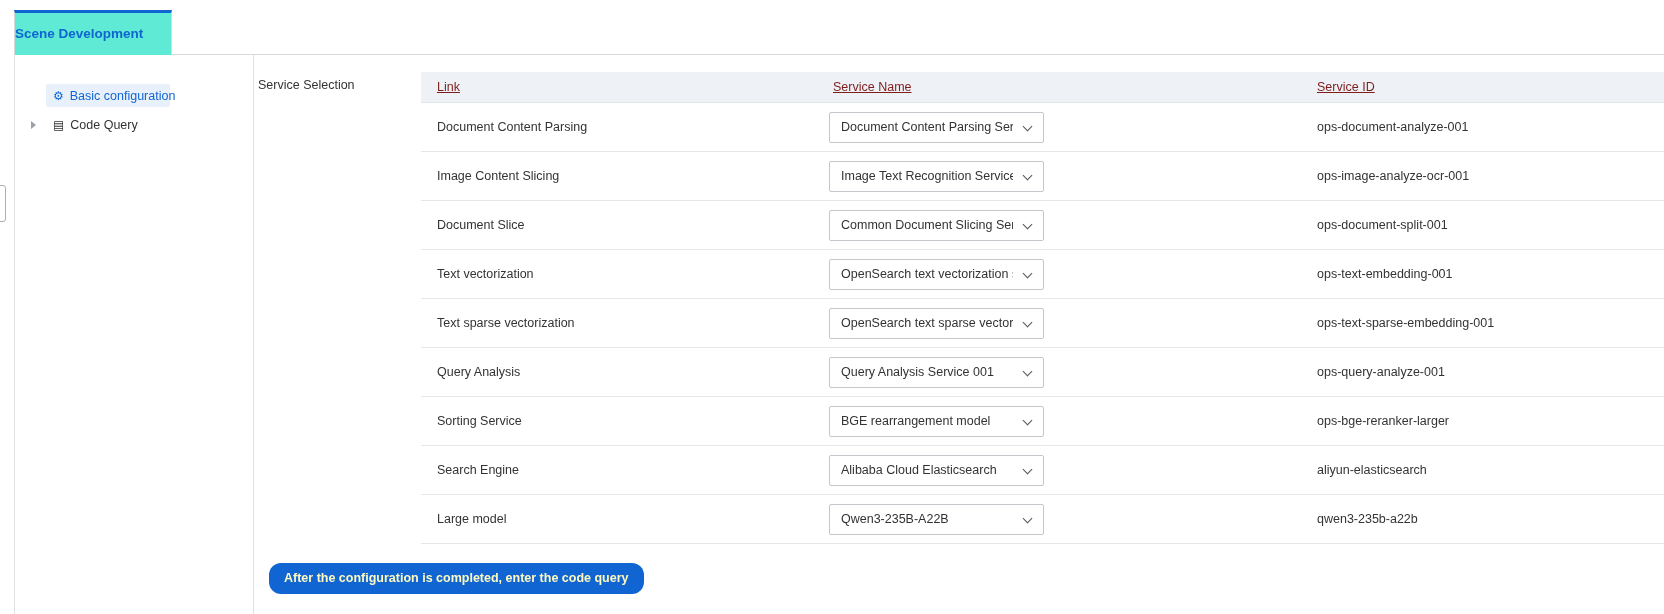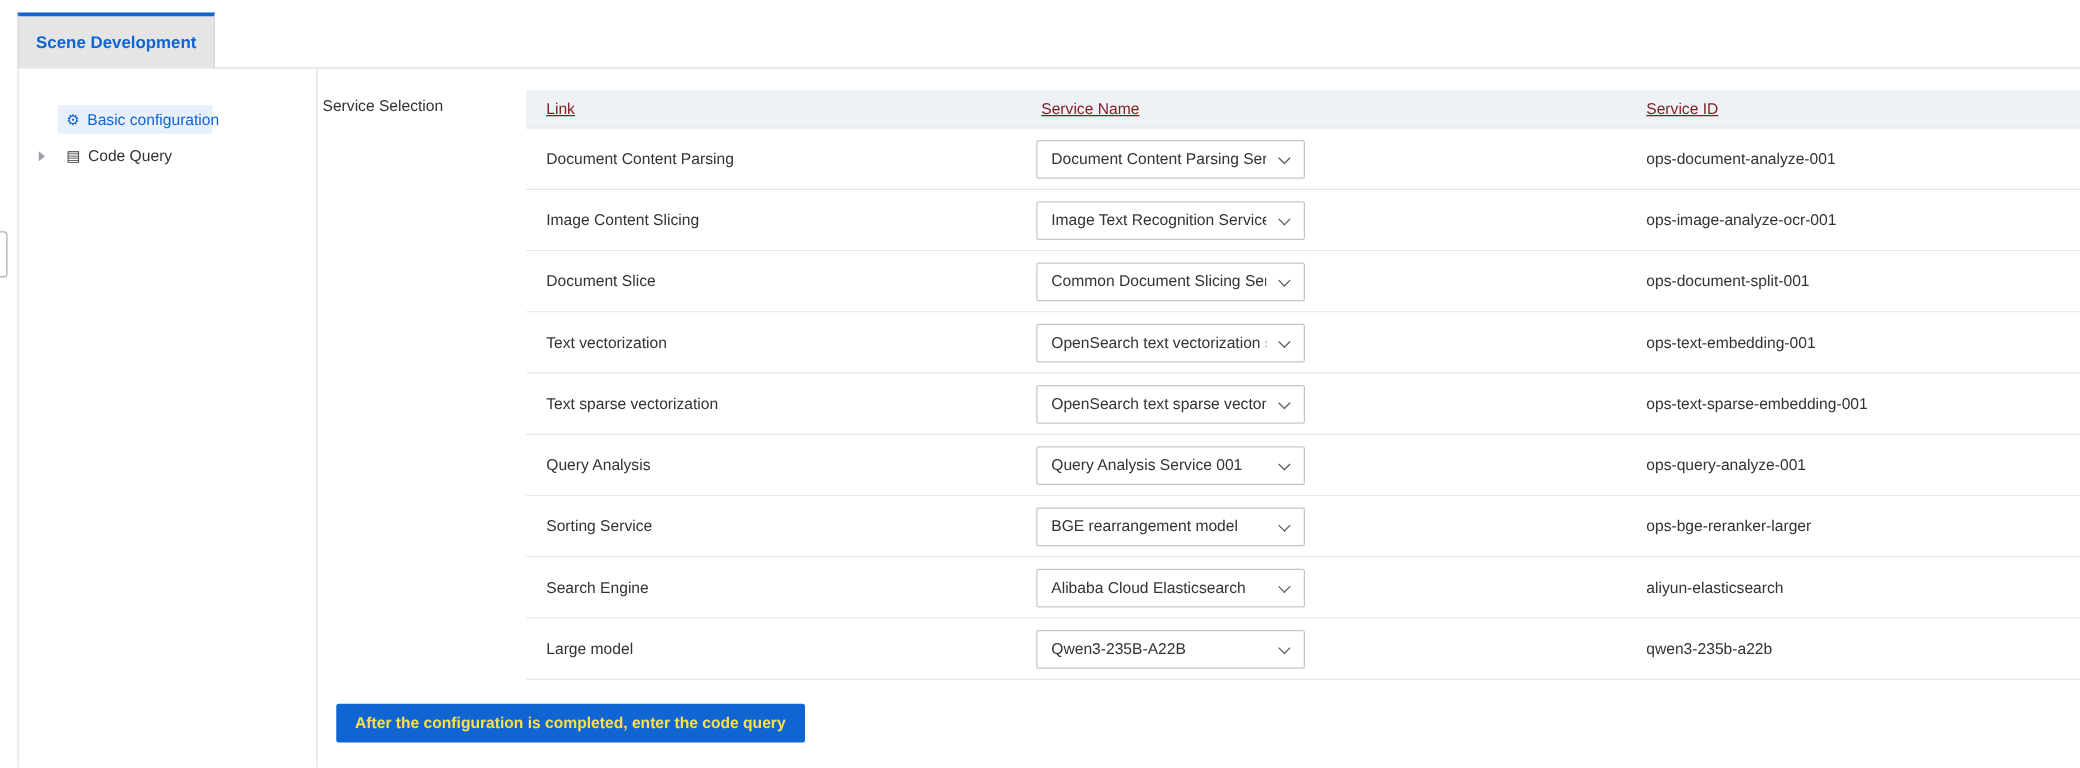--- a/index.html
+++ b/index.html
@@ -3,21 +3,21 @@
 <meta charset="utf-8">
 <style>
   * { margin: 0; padding: 0; box-sizing: border-box; }
   html, body { width: 1664px; height: 614px; background: #fff; overflow: hidden; }
   body { font-family: "Liberation Sans", "DejaVu Sans", sans-serif; color: #333; font-size: 12.5px; }
   #page { position: relative; width: 1664px; height: 614px; background: #fff; }
 
   
   .tabbar { position: absolute; left: 0; top: 10px; width: 1664px; height: 45px; }
   .tabbar-baseline { position: absolute; left: 172px; top: 44px; right: 0; height: 1px; background: #d8d8d8; }
-  .tab { position: absolute; top: 0; height: 45px; background: #e5e5e5; text-align: center;
+  .tab { position: absolute; top: 0; height: 45px; background: #5eead4; 
          line-height: 42px; cursor: pointer; }
   .tab.active { left: 14px; width: 158px; border-top: 3px solid #1065d2; border-left: 1px solid #d8d8d8;
                 border-right: 1px solid #d8d8d8; color: #1065d2; font-weight: bold; font-size: 13.5px; }
   .tab.inactive { left: 172px; width: 123px; border-top: 1px solid #d8d8d8; border-right: 1px solid #d8d8d8;
                   color: #333; font-size: 13px; line-height: 44px; }
 
   
   .panel { position: absolute; left: 14px; top: 55px; width: 1650px; height: 559px;
            border-left: 1px solid #e0e0e0; background: #fff; }
   .sidebar-divider { position: absolute; left: 238px; top: 0; bottom: 0; width: 1px; background: #e0e0e0; }
@@ -54,22 +54,22 @@
 
   .select { position: absolute; left: 408px; top: 9px; width: 215px; height: 31px;
             border: 1px solid #c3c7cc; border-radius: 2px; background: #fff; cursor: pointer; }
   .select-text { position: absolute; left: 11px; top: 0; width: 172px; line-height: 29px;
                  white-space: nowrap; overflow: hidden; color: #333; }
   .chev { position: absolute; right: 12px; top: 10px; width: 7px; height: 7px;
           border-right: 1.4px solid #555; border-bottom: 1.4px solid #555;
           transform: rotate(45deg); }
 
   .cta-button { position: absolute; left: 254px; top: 508px; height: 31px; line-height: 31px;
-                background: #1065d2; color: #fde047; font-weight: bold; font-size: 12.5px;
-                padding: 0 15px; border: none; border-radius: 2px; cursor: pointer; white-space: nowrap; }
+                background: #1065d2; color: #fef9c3; font-weight: bold; font-size: 12.5px;
+                padding: 0 15px; border: none; border-radius: 12px; cursor: pointer; white-space: nowrap; }
 </style>
 </head>
 <body>
 
 <div id="page">
 
   <div class="tabbar">
     <div class="tabbar-baseline"></div>
     <div class="tab active">Scene Development</div>
   </div>

